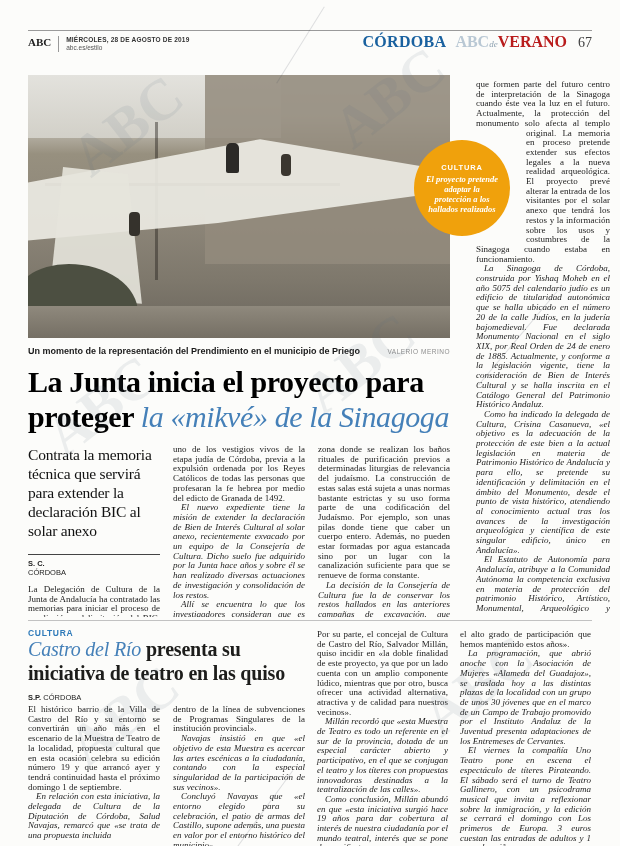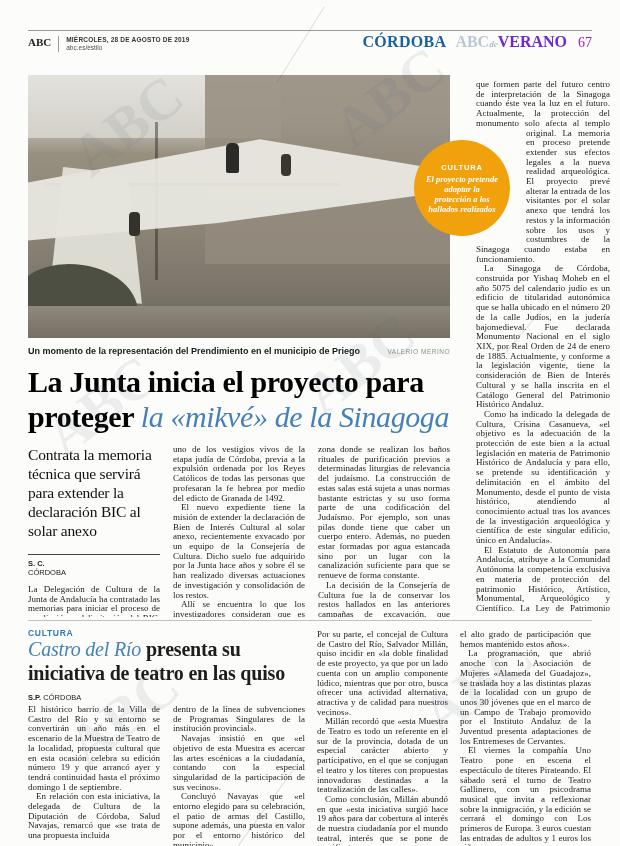--- a/index.html
+++ b/index.html
@@ -21,22 +21,22 @@
   .hdr-left{position:absolute;left:28px;top:36px;display:flex;align-items:flex-start;gap:7px;}
   .hdr-abc{font:700 11px "Liberation Serif",serif;color:#222;}
   .hdr-datecol{border-left:1px solid #999;padding-left:7px;font-family:"Liberation Sans",sans-serif;
                font-size:6.5px;line-height:8px;color:#333;}
   .hdr-date{font-weight:700;letter-spacing:.2px;}
   .hdr-url{color:#555;}
   .hdr-right{position:absolute;right:28px;top:33px;white-space:nowrap;}
   .h-cordoba{font:700 16px "Liberation Serif",serif;color:#19619f;letter-spacing:.3px;}
   .h-abc{font:700 16px "Liberation Serif",serif;color:#b9c8d4;margin-left:5px;}
   .h-de{font:italic 400 9px "Liberation Serif",serif;color:#8fa3b2;}
-  .h-verano{font:700 16px "Liberation Serif",serif;color:#6d28d9;margin-top:42px;}
-  .h-page{font:400 14px "Liberation Serif",serif;color:#a21caf;margin-left:7px;}
+  .h-verano{font:700 16px "Liberation Serif",serif;color:#b91c1c;margin-top:42px;}
+  .h-page{font:400 14px "Liberation Serif",serif;color:#404040;margin-left:7px;}
 
   
   .photo{position:absolute;left:28px;top:75px;width:422px;height:263px;overflow:hidden;
          background:linear-gradient(180deg,#d9d8d2 0%,#cfccc4 16%,#97907f 30%,#8d8679 55%,#7e786c 78%,#6a655c 100%);z-index:1;}
   .ph-sky{position:absolute;left:0;top:0;width:60%;height:24%;
           background:linear-gradient(180deg,#e3e2dd,#d2d0c8);}
   .ph-wall{position:absolute;right:0;top:0;width:58%;height:72%;
            background:repeating-linear-gradient(180deg,rgba(70,62,52,.22) 0 2px,rgba(0,0,0,0) 2px 11px),
                       repeating-linear-gradient(90deg,rgba(70,62,52,.12) 0 2px,rgba(0,0,0,0) 2px 22px),
                       linear-gradient(180deg,#9a released,#8a8275);
@@ -68,21 +68,21 @@
   
   .main-cols{position:absolute;left:28px;top:445px;width:422px;height:172px;
              display:flex;gap:13px;overflow:hidden;}
   .mcol{width:132px;flex:0 0 132px;}
   .subhead{font-size:15.5px;line-height:19px;color:#111;letter-spacing:-.2px;}
   .byline-rule{height:1px;background:#444;margin:14px 0 4px 0;}
   .byline{font-family:"Liberation Sans",sans-serif;font-size:7.5px;line-height:9px;color:#222;margin-bottom:8px;}
   .byline b{font-weight:700;}
   .bodytext{font-size:9px;line-height:9.7px;color:#1c1c1c;}
   .bodytext p{margin:0;text-align:justify;}
-  .bodytext p + p{text-indent:8px;}
+  .bodytext p + p{text-indent:8px;font-style:italic;}
 
   
   .rail{position:absolute;left:476px;top:80px;width:134px;height:534px;overflow:hidden;}
   .circle-spacer{float:left;width:54px;height:158px;shape-outside:inset(58px 4px 0 0);}
 
   
   .callout{position:absolute;left:414px;top:140px;width:96px;height:96px;border-radius:50%;
            background:#f0a10c;z-index:5;display:flex;flex-direction:column;align-items:center;
            justify-content:center;text-align:center;padding:6px;box-sizing:border-box;}
   .callout-kicker{font:700 7.5px "Liberation Sans",sans-serif;color:#fff;letter-spacing:.8px;margin-bottom:2px;}

